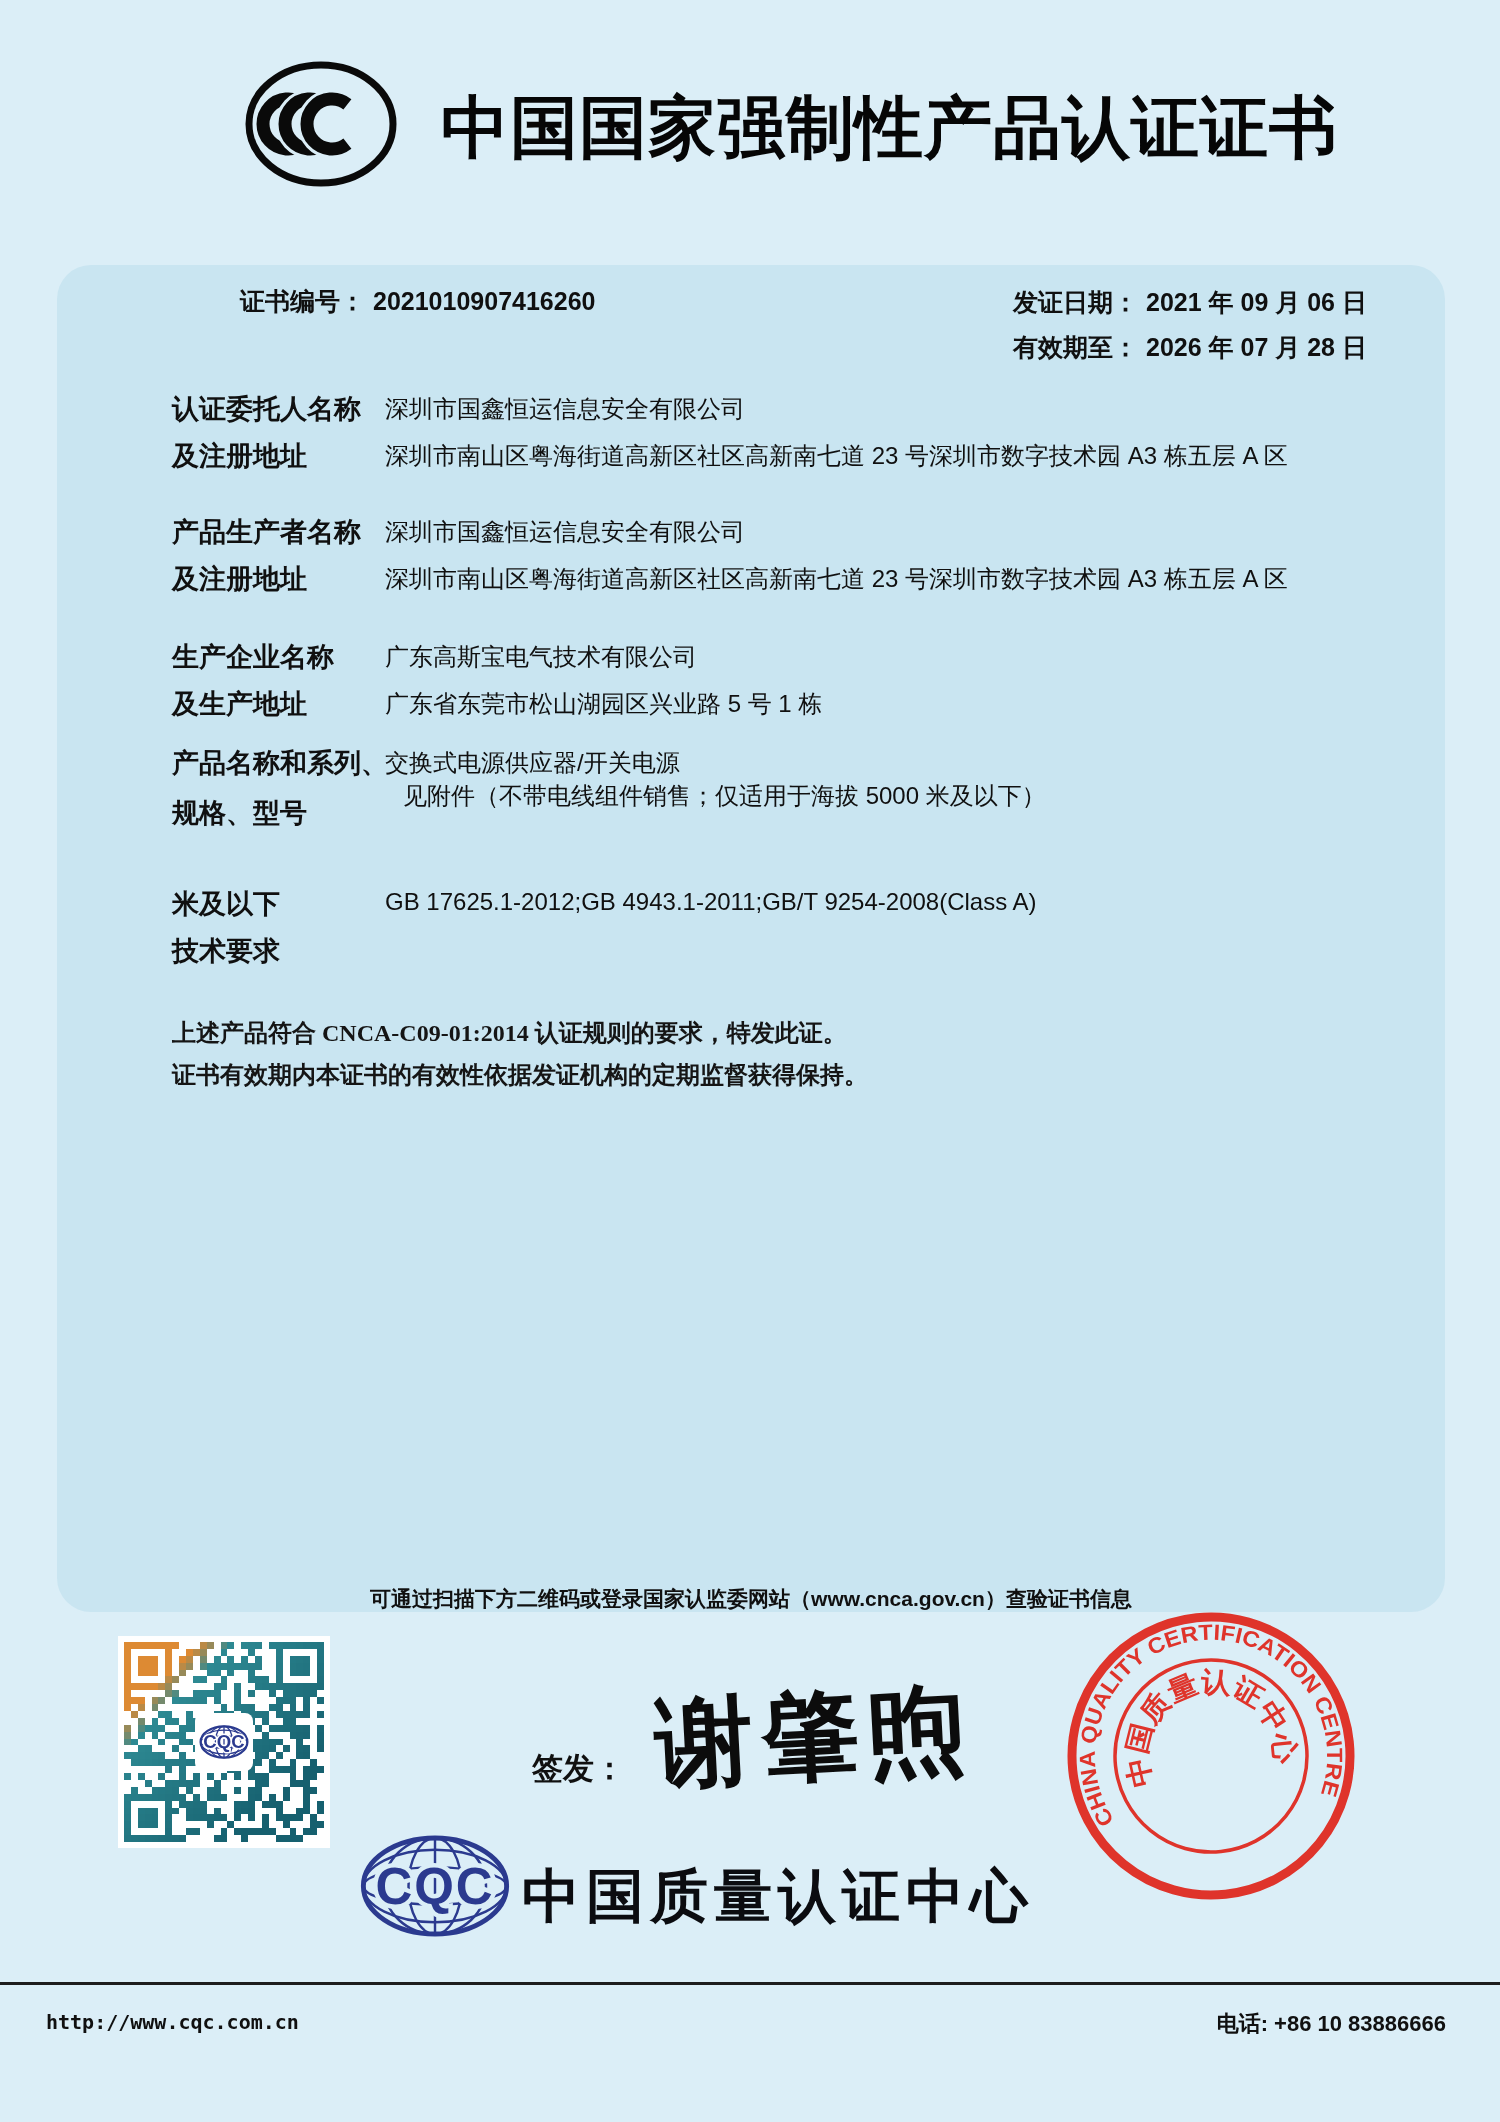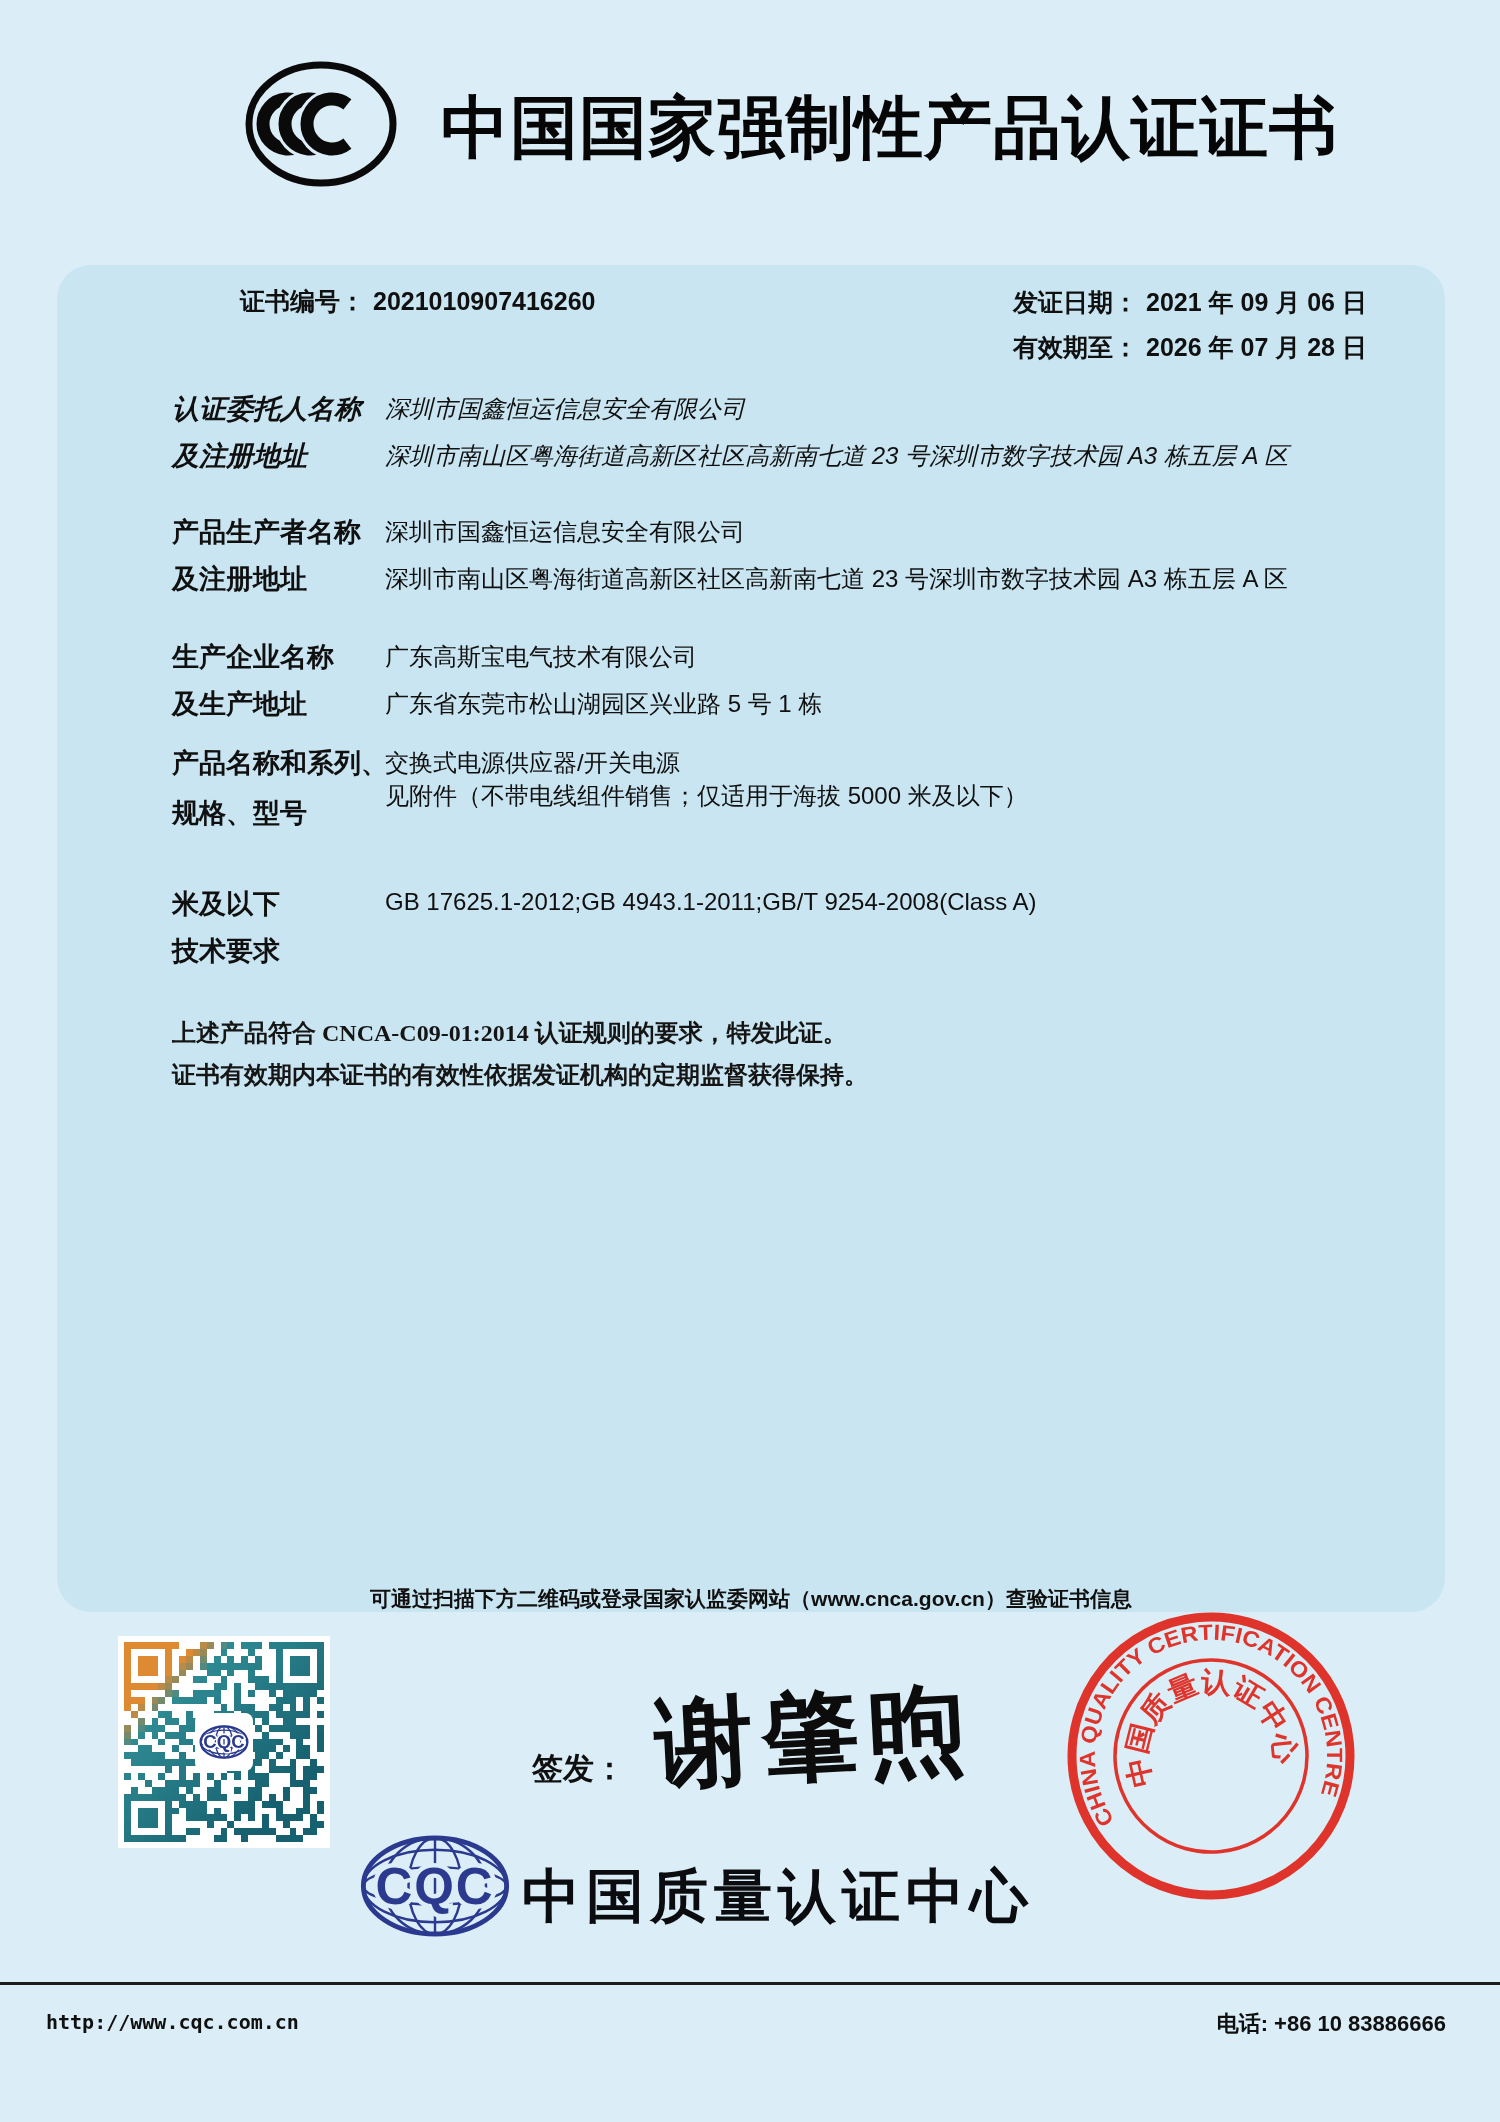--- a/index.html
+++ b/index.html
@@ -24,27 +24,27 @@
     background:#c9e5f1;border-radius:34px;
   }
   .kai{font-family:"Liberation Serif",serif;font-weight:700;}
   .cert-line{position:absolute;white-space:nowrap;font-size:25px;}
   .cert-no{left:183px;top:20px;}
   .cert-issue{left:956px;top:21px;}
   .cert-expiry{left:956px;top:66px;}
   .cert-line .c-val{font-family:"Liberation Sans",sans-serif;font-weight:600;margin-left:8px;}
 
   .field-row{position:absolute;left:115px;width:1240px;}
-  .r1{top:126px;font-style:italic;} .r2{top:249px;} .r3{top:374px;} .r4{top:480px;} .r5{top:621px;}
+  .r1{top:126px;} .r2{top:249px;} .r3{top:374px;} .r4{top:480px;} .r5{top:621px;}
   .field-row .lbl{position:absolute;left:0;top:0;font-weight:700;font-size:27px;white-space:nowrap;}
   .field-row .lbl2{top:47px;}
   .r4 .lbl2{top:50px;}
   .field-row .val{position:absolute;left:213px;top:2px;font-size:24px;white-space:nowrap;}
   .field-row .val2{top:49px;}
-  .r4 .val2{top:35px;}
+  .r4 .val2{top:35px;margin-left:18px;}
   .field-row{height:90px;}
 
   .statement{
     position:absolute;left:115px;margin:0;white-space:nowrap;
     font-family:"Liberation Serif",serif;font-weight:600;font-size:24px;color:#151515;
   }
   .s1{top:752px;} .s2{top:794px;} .s3{top:836px;}
 
   .qr-note{
     position:absolute;left:0;right:0;top:1320px;margin:0;text-align:center;

